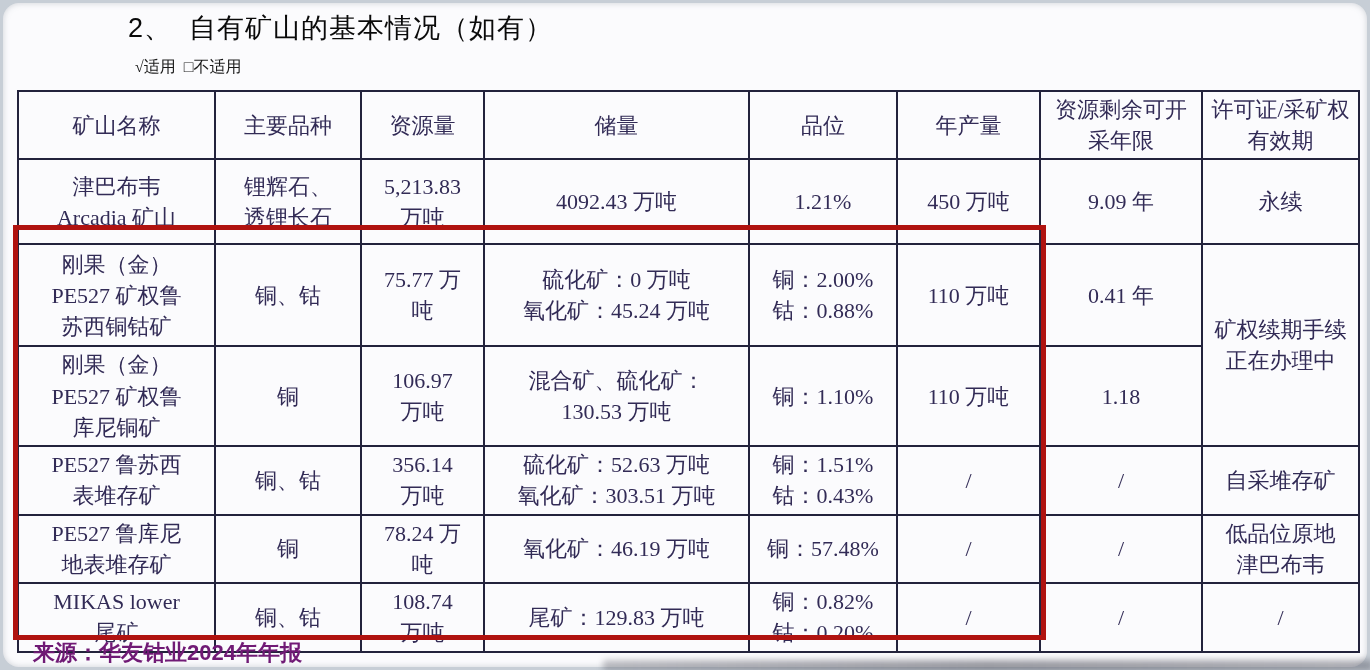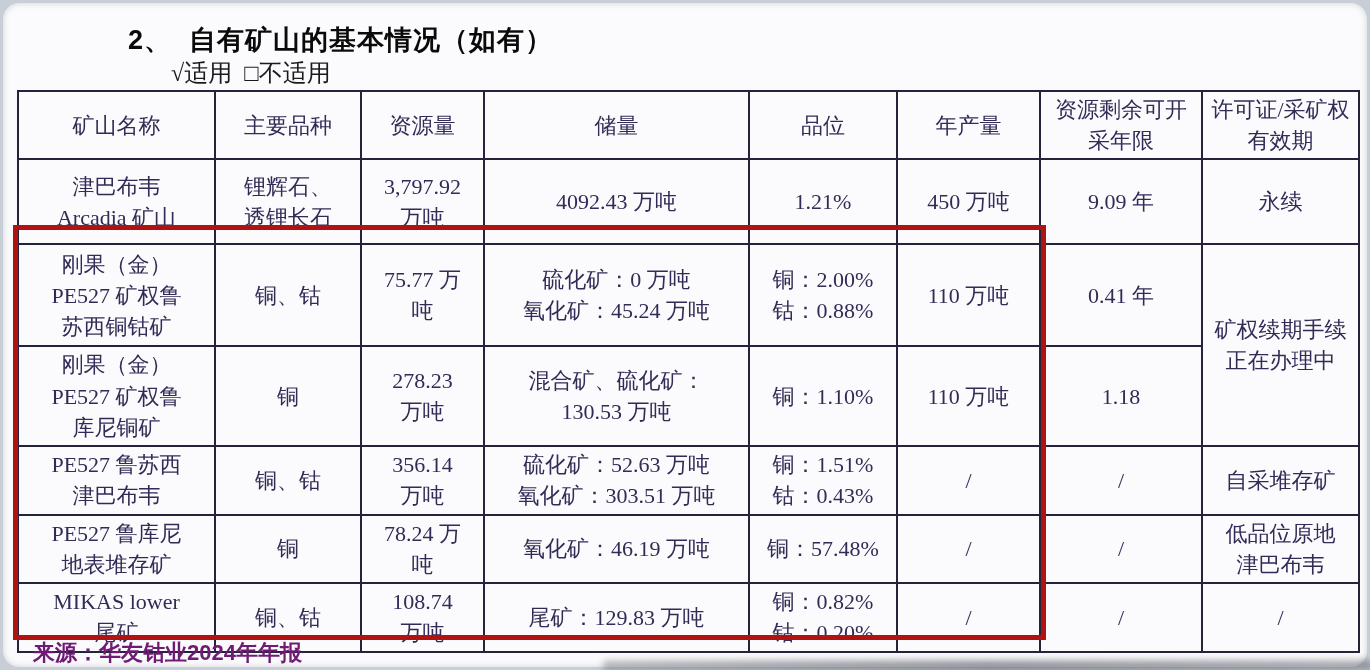--- a/index.html
+++ b/index.html
@@ -10,27 +10,26 @@
     position: relative; overflow: hidden;
   }
   .card {
     position: absolute; left: 3px; top: 3px; right: 3px; bottom: 3px;
     background: #fbfbfd; border-radius: 16px;
     box-shadow: inset 0 0 6px rgba(120,130,140,.35);
   }
   .title {
     position: absolute; left: 125px; top: 7px;
     font-family: "Liberation Sans", "DejaVu Sans", sans-serif;
-    font-weight: bold; font-size: 27px; color: #0a0a0a; letter-spacing: 1px;
+    font-weight: normal; font-size: 27px; color: #0a0a0a; letter-spacing: 1px;
     white-space: pre;
-    margin-top: 12px;
   }
   .applicability {
     position: absolute; left: 132px; top: 54px;
-    font-size: 24px; color: #1a1a1a; white-space: pre; margin-left: 36px;
+    font-size: 16px; color: #1a1a1a; white-space: pre;
   }
   table.mines {
     position: absolute; left: 14px; top: 87px; width: 1341px;
     border-collapse: collapse; table-layout: fixed;
     font-size: 22px; color: #322b56;
   }
   table.mines th, table.mines td {
     border: 2px solid #23233c;
     text-align: center; vertical-align: middle;
     font-weight: normal;
@@ -94,21 +93,21 @@
         <th>年产量</th>
         <th>资源剩余可开采年限</th>
         <th>许可证/采矿权有效期</th>
       </tr>
 
       <tr class="h-r1">
         <td>津巴布韦
 Arcadia 矿山</td>
         <td>锂辉石、
 透锂长石</td>
-        <td>3,797.92
+        <td>5,213.83
 万吨</td>
         <td>4092.43 万吨</td>
         <td>1.21%</td>
         <td>450 万吨</td>
         <td>9.09 年</td>
         <td>永续</td>
       </tr>
 
       <tr class="h-r2">
         <td>刚果（金）
@@ -124,32 +123,32 @@
         <td>110 万吨</td>
         <td>0.41 年</td>
         <td class="cell-left" rowspan="2">矿权续期手续正在办理中</td>
       </tr>
 
       <tr class="h-r3">
         <td>刚果（金）
 PE527 矿权鲁
 库尼铜矿</td>
         <td>铜</td>
-        <td>278.23
+        <td>106.97
 万吨</td>
         <td>混合矿、硫化矿：
 130.53 万吨</td>
         <td>铜：1.10%</td>
         <td>110 万吨</td>
         <td>1.18</td>
       </tr>
 
       <tr class="h-r4">
         <td>PE527 鲁苏西
-津巴布韦</td>
+表堆存矿</td>
         <td>铜、钴</td>
         <td>356.14
 万吨</td>
         <td>硫化矿：52.63 万吨
 氧化矿：303.51 万吨</td>
         <td>铜：1.51%
 钴：0.43%</td>
         <td>/</td>
         <td>/</td>
         <td>自采堆存矿</td>

